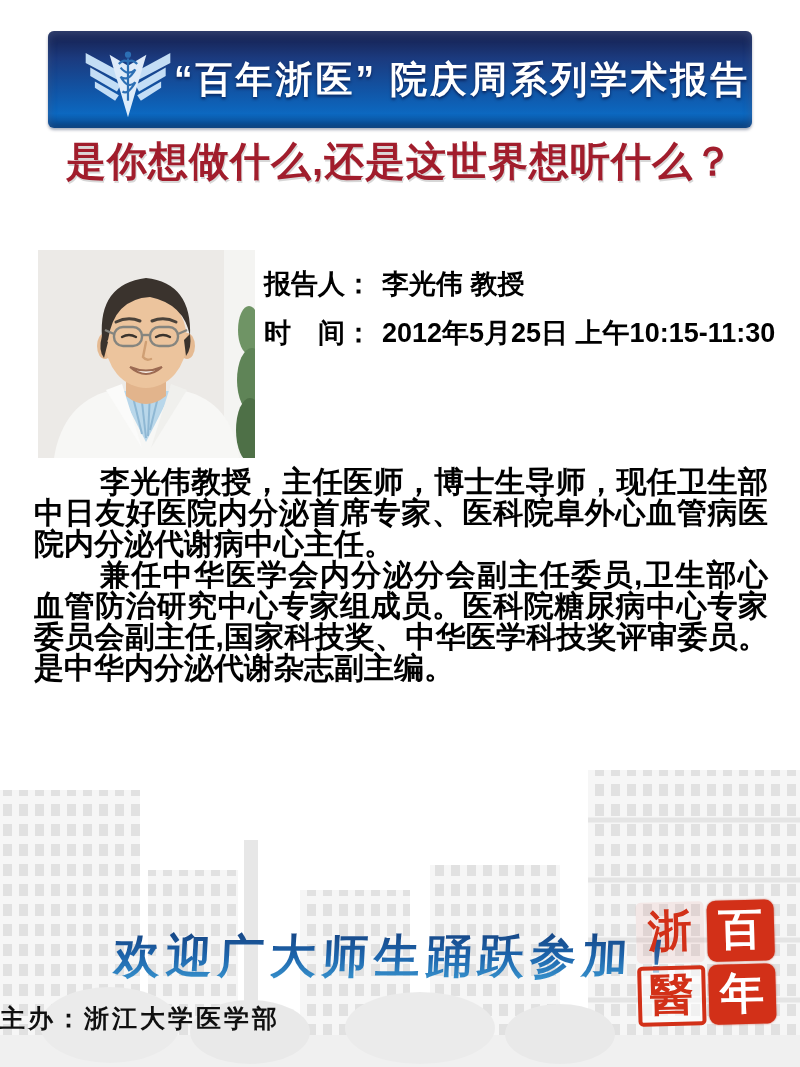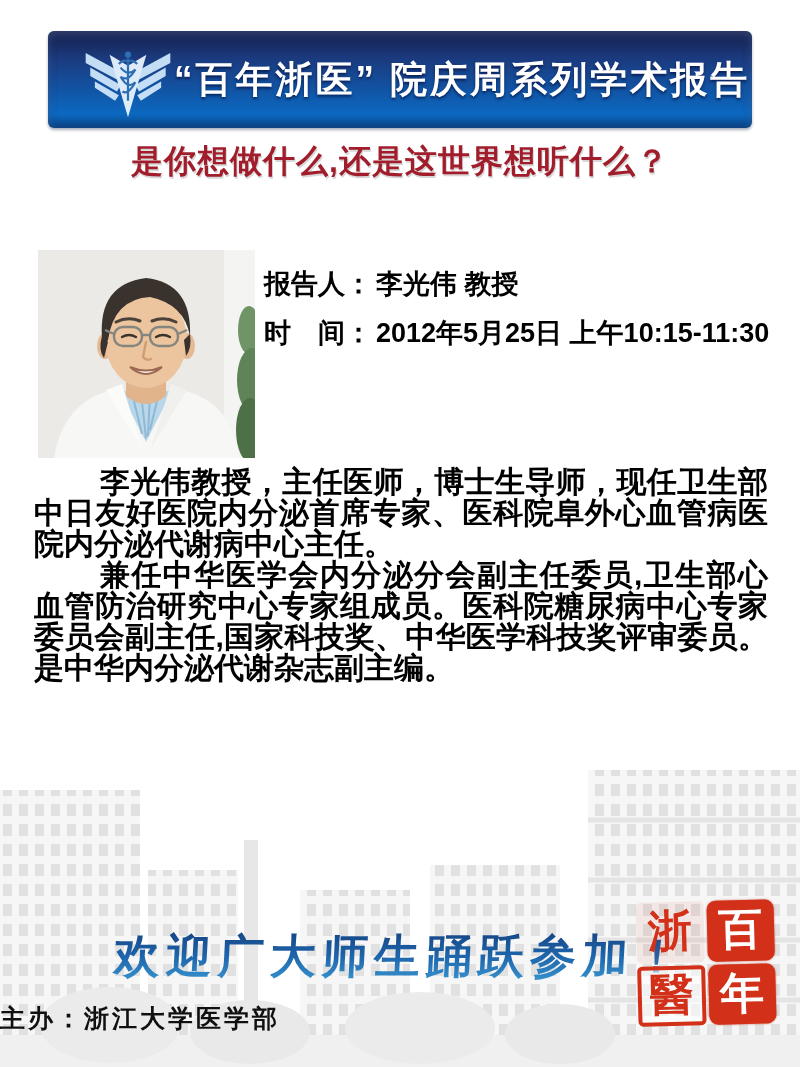--- a/index.html
+++ b/index.html
@@ -11,32 +11,32 @@
           background:linear-gradient(180deg,#161e4a 0%,#1b3a7e 28%,#1155a6 62%,#0c68c0 85%,#0b539c 100%);
           box-shadow:inset 0 3px 8px rgba(160,200,255,.25), inset 0 -4px 8px rgba(0,10,40,.35), 0 2px 3px rgba(0,20,60,.35);
           display:flex;align-items:center;}
   .banner-logo{margin-left:34px;width:92px;height:80px;flex:0 0 auto;}
   .banner-title{flex:1;text-align:center;color:#ffffff;font-size:37px;font-weight:bold;
                 letter-spacing:3px;padding-right:26px;white-space:nowrap;
                 text-shadow:0 2px 3px rgba(0,0,40,.6);}
 
   
   .title{position:absolute;top:138px;left:16px;width:768px;text-align:center;margin:0;
-         color:#a11d2c;font-size:32px;line-height:47px;font-weight:bold;letter-spacing:1px;
+         color:#a11d2c;font-size:40px;line-height:47px;font-weight:bold;letter-spacing:1px;
          text-shadow:1px 2px 0 rgba(140,140,140,.35);}
   .title span{display:block;}
 
   
   .photo{position:absolute;left:38px;top:250px;width:217px;height:208px;overflow:hidden;}
   .photo svg{display:block;width:100%;height:100%;}
 
   
   .info{position:absolute;left:264px;top:260px;width:522px;}
   .info-row{font-size:27px;font-weight:bold;color:#000;line-height:48.5px;white-space:nowrap;}
-  .info-row .lbl{margin-right:4px;}
+  .info-row .lbl{margin-right:10px;}
 
   
   .bio{position:absolute;left:34px;top:466px;width:734px;z-index:1;}
   .bio p{margin:0;text-indent:2.2em;font-size:30px;line-height:31px;font-weight:bold;color:#000;
          text-align:justify;text-shadow:0 0 2px rgba(255,255,255,.8);}
 
   
   .bg-art{position:absolute;left:0;top:760px;width:800px;height:307px;z-index:0;opacity:.16;}
   .bg-art svg{display:block;width:100%;height:100%;}
 

